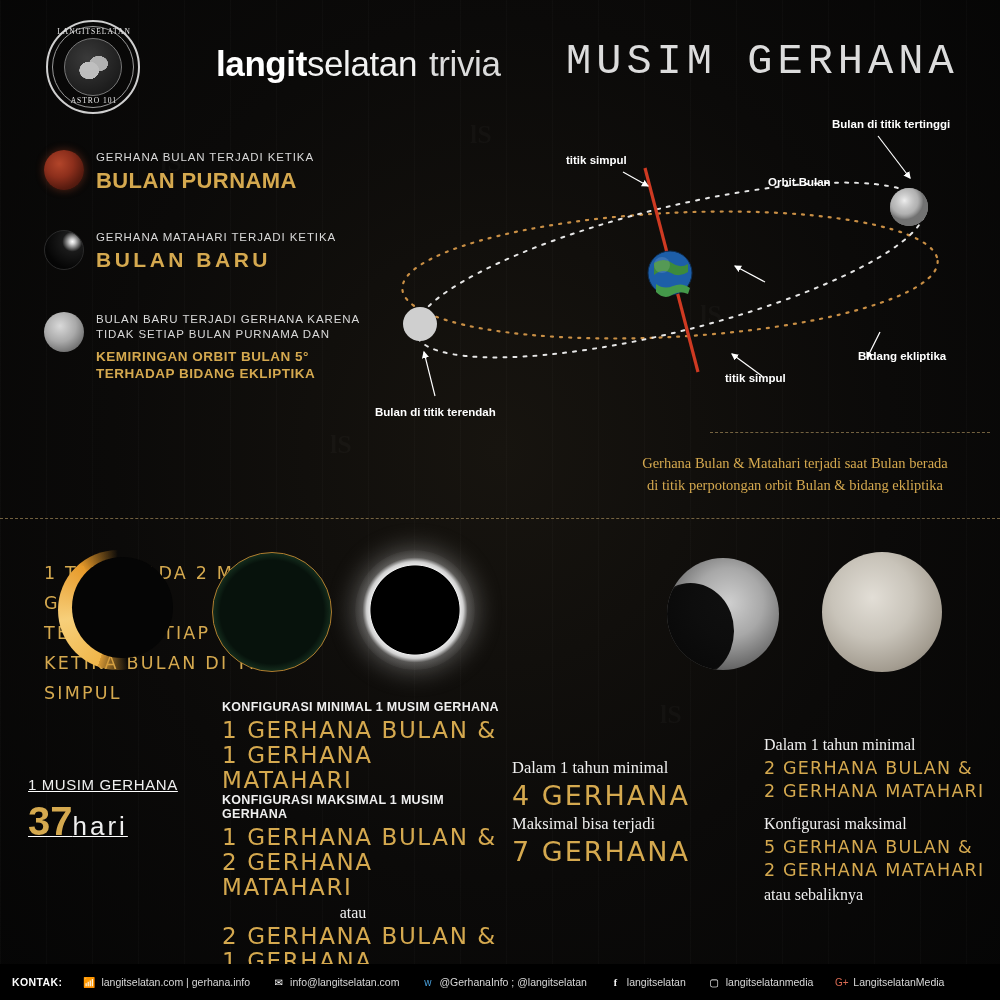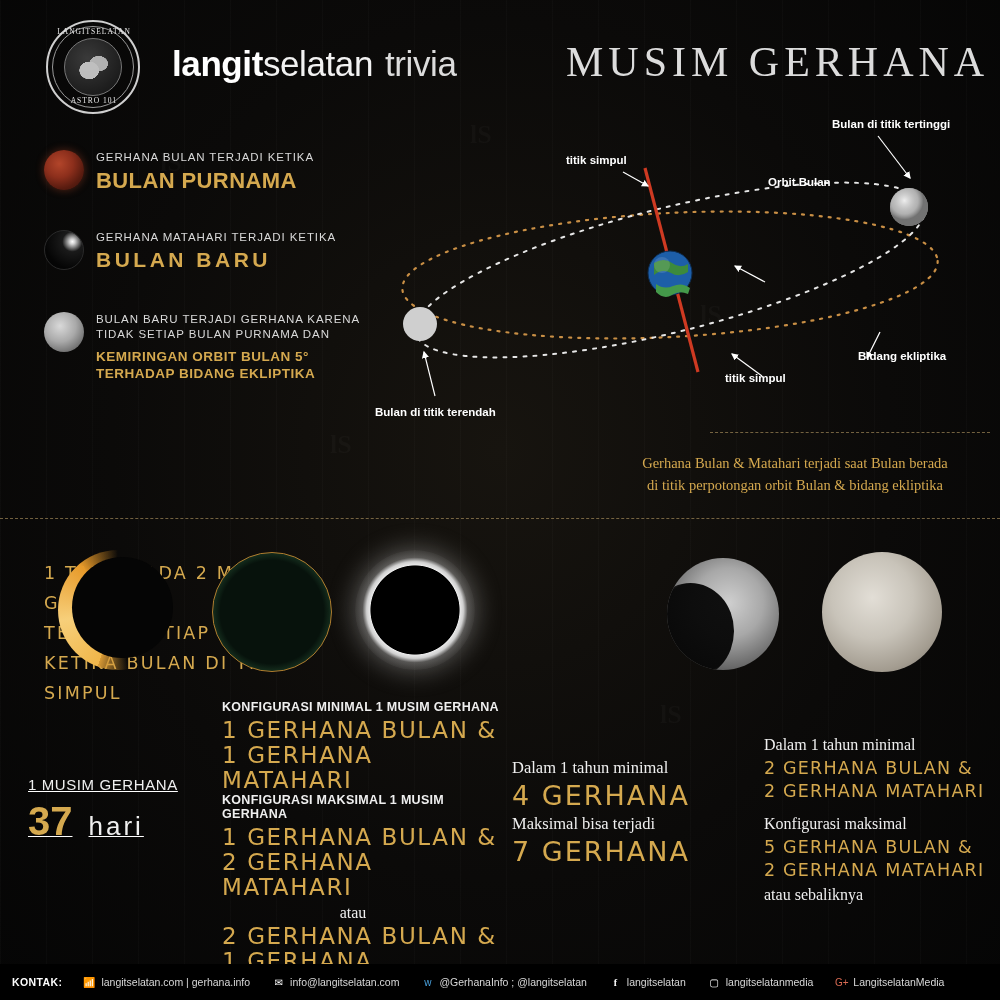--- a/index.html
+++ b/index.html
@@ -60,28 +60,28 @@
     position: absolute; width: 132px; text-align: center;
     font-size: 7.5px; letter-spacing: 1px; color: #e8e8e8;
     font-family: "Liberation Serif", serif;
   }
   #logo .topText { top: 9px; }
   #logo .botText { top: 78px; }
   #brand {
     position: absolute; left: 172px; top: 44px;
     font-size: 35px; letter-spacing: -0.4px;
   }
-  #brand .b1 { font-weight: bold; color: #ffffff; }
+  #brand .b1 { font-weight: bold; color: #ffffff; margin-left: 44px; }
   #brand .b2 { font-weight: normal; color: #f2f2f2; }
   #brand .b3 { font-weight: normal; color: #dcdcdc; margin-left: 12px; }
   #bigtitle {
     position: absolute; left: 566px; top: 38px;
     font-size: 42px; letter-spacing: 5px; color: #dcdcdc;
     font-weight: 300;
-    font-family: Liberation Serif, serif;
+    font-family: Liberation Mono, monospace;
   }
 
   
   #leftPanel { position: absolute; left: 0; top: 140px; width: 380px; height: 370px; }
   .moonRow { position: absolute; left: 44px; }
   .moonRow .mlabel { position: absolute; left: 52px; top: 0; width: 280px; }
   .moonImg { position: absolute; left: 0; top: 0; width: 40px; height: 40px; border-radius: 50%; }
 
   .m-full {
     background: radial-gradient(circle at 38% 34%, #b2452a 0%, #8d2f1c 38%, #5a1c10 68%, #30100a 100%);
@@ -150,21 +150,21 @@
     border-radius:50%; background: radial-gradient(circle at 60% 45%, rgba(5,5,5,.95) 60%, rgba(5,5,5,0) 78%);
   }
   .ph-fullmoon {
     background: radial-gradient(circle at 42% 38%, #e2ded6 0%, #c8c3b9 40%, #a39c90 72%, #6d6760 100%);
   }
 
   #b1 { position: absolute; left: 28px; top: 776px; width: 190px; text-decoration: underline; }
   #b1 .t1 { font-size: 15px; letter-spacing: .6px; color: #efefef; }
   #b1 .t2 { margin-top: 6px; }
   #b1 .num { font-size: 40px; font-weight: bold; color: #d5a94f; }
-  #b1 .hari { font-size: 26px; color: #efefef; letter-spacing: 3px; margin-left: 16px; }
+  #b1 .hari { font-size: 26px; color: #efefef; letter-spacing: 3px; }
 
   #b2 { position: absolute; left: 222px; top: 700px; width: 280px; }
   #b2 .hd { font-size: 12.5px; font-weight: bold; letter-spacing: .3px; color: #efefef; text-transform: uppercase; }
   #b2 .ln { font-size: 23px; letter-spacing: 1.6px; color: #d5a94f; text-transform: uppercase; line-height: 25px; font-family: "DejaVu Sans", sans-serif; }
   #b2 .atau { font-size: 16px; color: #efefef; text-align: center; width: 262px; margin: 4px 0 2px; font-family: "Liberation Serif", serif; }
 
   #b3 { position: absolute; left: 512px; top: 758px; width: 240px; }
   #b3 .s1 { font-size: 16.5px; color: #efefef; font-family: "Liberation Serif", serif; }
   #b3 .big { font-size: 27px; letter-spacing: 2px; color: #d5a94f; text-transform: uppercase; line-height: 36px; font-family: "DejaVu Sans", sans-serif; }
 

